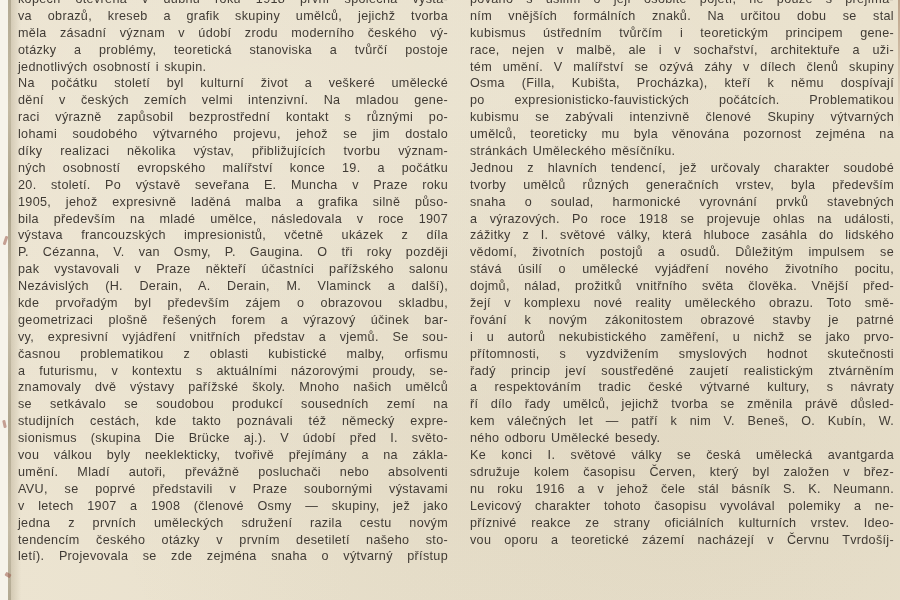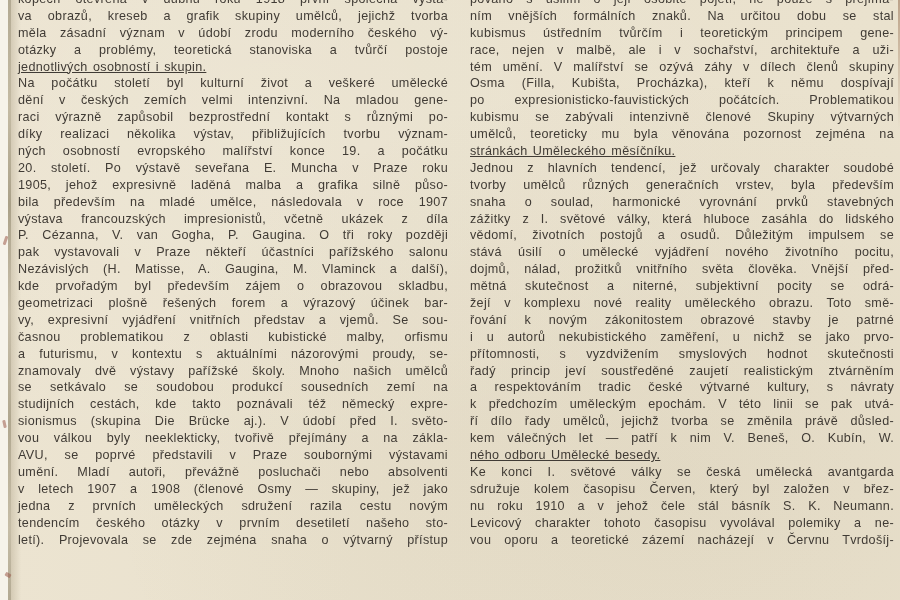--- a/index.html
+++ b/index.html
@@ -73,21 +73,20 @@
 
   .tline {
     text-align: justify;
     text-align-last: justify;
     white-space: normal;
     height: 16.9px;
     overflow: visible;
   }
   .tline.end {
     text-align-last: left;
-    text-decoration: underline;
   }
 </style>
 </head>
 <body>
 
 <div class="paper"></div>
 
 <div class="edge-left-white"></div>
 <div class="edge-left-line"></div>
 <div class="edge-left-shadow"></div>
@@ -98,73 +97,74 @@
 
 <div class="column col-left">
     <div class="tline">kopech otevřena v dubnu roku 1918 první společná výsta-</div>
     <div class="tline">va obrazů, kreseb a grafik skupiny umělců, jejichž tvorba</div>
     <div class="tline">měla zásadní význam v údobí zrodu moderního českého vý-</div>
     <div class="tline">otázky a problémy, teoretická stanoviska a tvůrčí postoje</div>
     <div class="tline end">jednotlivých osobností i skupin.</div>
     <div class="tline">Na počátku století byl kulturní život a veškeré umělecké</div>
     <div class="tline">dění v českých zemích velmi intenzivní. Na mladou gene-</div>
     <div class="tline">raci výrazně zapůsobil bezprostřední kontakt s různými po-</div>
+    <div class="tline">lohami soudobého výtvarného projevu, jehož se jim dostalo</div>
     <div class="tline">díky realizaci několika výstav, přibližujících tvorbu význam-</div>
     <div class="tline">ných osobností evropského malířství konce 19. a počátku</div>
     <div class="tline">20. století. Po výstavě seveřana E. Muncha v Praze roku</div>
     <div class="tline">1905, jehož expresivně laděná malba a grafika silně půso-</div>
     <div class="tline">bila především na mladé umělce, následovala v roce 1907</div>
     <div class="tline">výstava francouzských impresionistů, včetně ukázek z díla</div>
-    <div class="tline">P. Cézanna, V. van Gogha, P. Gaugina. O tři roky později</div>
+    <div class="tline">P. Cézanna, V. van Osmy, P. Gaugina. O tři roky později</div>
     <div class="tline">pak vystavovali v Praze někteří účastníci pařížského salonu</div>
-    <div class="tline">Nezávislých (H. Matisse, A. Gaugina, M. Vlaminck a další),</div>
+    <div class="tline">Nezávislých (H. Derain, A. Derain, M. Vlaminck a další),</div>
     <div class="tline">kde prvořadým byl především zájem o obrazovou skladbu,</div>
     <div class="tline">geometrizaci plošně řešených forem a výrazový účinek bar-</div>
     <div class="tline">vy, expresivní vyjádření vnitřních představ a vjemů. Se sou-</div>
     <div class="tline">časnou problematikou z oblasti kubistické malby, orfismu</div>
     <div class="tline">a futurismu, v kontextu s aktuálními názorovými proudy, se-</div>
     <div class="tline">znamovaly dvě výstavy pařížské školy. Mnoho našich umělců</div>
     <div class="tline">se setkávalo se soudobou produkcí sousedních zemí na</div>
     <div class="tline">studijních cestách, kde takto poznávali též německý expre-</div>
     <div class="tline">sionismus (skupina Die Brücke aj.). V údobí před I. světo-</div>
     <div class="tline">vou válkou byly neeklekticky, tvořivě přejímány a na zákla-</div>
+    <div class="tline">umění. Mladí autoři, převážně posluchači nebo absolventi</div>
     <div class="tline">AVU, se poprvé představili v Praze soubornými výstavami</div>
-    <div class="tline">umění. Mladí autoři, převážně posluchači nebo absolventi</div>
     <div class="tline">v letech 1907 a 1908 (členové Osmy — skupiny, jež jako</div>
     <div class="tline">jedna z prvních uměleckých sdružení razila cestu novým</div>
     <div class="tline">tendencím českého otázky v prvním desetiletí našeho sto-</div>
     <div class="tline">letí). Projevovala se zde zejména snaha o výtvarný přístup</div>
   </div>
 <div class="column col-right">
     <div class="tline">pováno s úsilím o její osobité pojetí, ne pouze s přejímá-</div>
     <div class="tline">ním vnějších formálních znaků. Na určitou dobu se stal</div>
     <div class="tline">kubismus ústředním tvůrčím i teoretickým principem gene-</div>
     <div class="tline">race, nejen v malbě, ale i v sochařství, architektuře a uži-</div>
     <div class="tline">tém umění. V malířství se ozývá záhy v dílech členů skupiny</div>
     <div class="tline">Osma (Filla, Kubišta, Procházka), kteří k němu dospívají</div>
     <div class="tline">po expresionisticko-fauvistických počátcích. Problematikou</div>
     <div class="tline">kubismu se zabývali intenzivně členové Skupiny výtvarných</div>
     <div class="tline">umělců, teoreticky mu byla věnována pozornost zejména na</div>
     <div class="tline end">stránkách Uměleckého měsíčníku.</div>
     <div class="tline">Jednou z hlavních tendencí, jež určovaly charakter soudobé</div>
     <div class="tline">tvorby umělců různých generačních vrstev, byla především</div>
     <div class="tline">snaha o soulad, harmonické vyrovnání prvků stavebných</div>
+    <div class="tline">a výrazových. Po roce 1918 se projevuje ohlas na události,</div>
     <div class="tline">zážitky z I. světové války, která hluboce zasáhla do lidského</div>
     <div class="tline">vědomí, životních postojů a osudů. Důležitým impulsem se</div>
     <div class="tline">stává úsilí o umělecké vyjádření nového životního pocitu,</div>
     <div class="tline">dojmů, nálad, prožitků vnitřního světa člověka. Vnější před-</div>
-    <div class="tline">mětná skutečnost a niterné, subjektivní pocity se odrá-</div>
     <div class="tline">žejí v komplexu nové reality uměleckého obrazu. Toto smě-</div>
     <div class="tline">řování k novým zákonitostem obrazové stavby je patrné</div>
     <div class="tline">i u autorů nekubistického zaměření, u nichž se jako prvo-</div>
     <div class="tline">přítomnosti, s vyzdvižením smyslových hodnot skutečnosti</div>
     <div class="tline">řadý princip jeví soustředěné zaujetí realistickým ztvárněním</div>
     <div class="tline">a respektováním tradic české výtvarné kultury, s návraty</div>
-    <div class="tline">k předchozím uměleckým epochám. V této linii se pak utvá-</div>
     <div class="tline">ří dílo řady umělců, jejichž tvorba se změnila právě důsled-</div>
     <div class="tline">kem válečných let — patří k nim V. Beneš, O. Kubín, W.</div>
     <div class="tline end">ného odboru Umělecké besedy.</div>
     <div class="tline">Ke konci I. světové války se česká umělecká avantgarda</div>
     <div class="tline">sdružuje kolem časopisu Červen, který byl založen v břez-</div>
-    <div class="tline">nu roku 1910 a v jehož čele stál básník S. K. Neumann.</div>
+    <div class="tline">nu roku 1916 a v jehož čele stál básník S. K. Neumann.</div>
     <div class="tline">Levicový charakter tohoto časopisu vyvolával polemiky a ne-</div>
+    <div class="tline">příznivé reakce ze strany oficiálních kulturních vrstev. Ideo-</div>
     <div class="tline">vou oporu a teoretické zázemí nacházejí v Červnu Tvrdošíj-</div>
   </div>
 
 </body></html>

